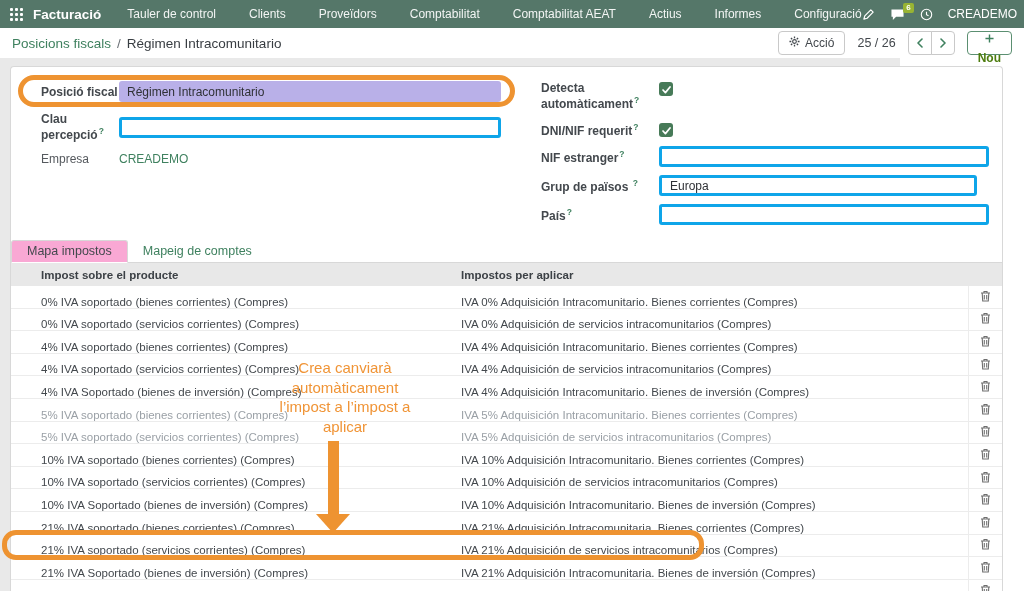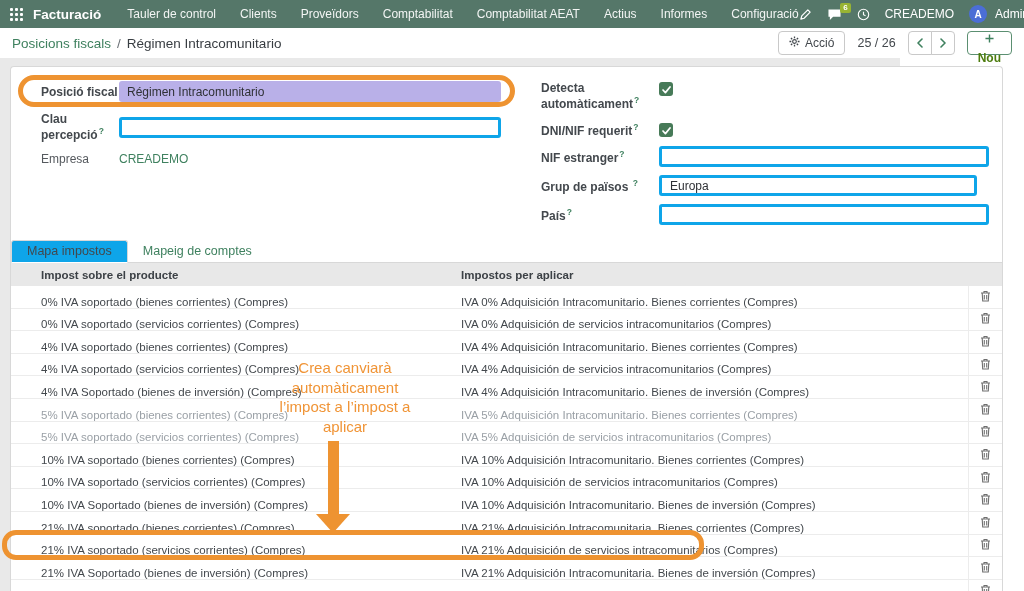--- a/index.html
+++ b/index.html
@@ -9,21 +9,21 @@
     font-family:"Liberation Sans", sans-serif; color:#43484d; background:#fff;
   }
   
   .topbar {
     position:absolute; left:0; top:0; width:1024px; height:28px;
     background:#557769; display:flex; align-items:center; padding:0 10px;
   }
   .apps-icon { width:13px; height:13px; display:grid; grid-template-columns:repeat(3,3px); grid-template-rows:repeat(3,3px); gap:2px; margin-right:10px; cursor:pointer; }
   .apps-icon span { background:#fff; border-radius:1px; width:3px; height:3px; }
   .app-name { color:#fff; font-size:13.5px; font-weight:bold; margin-right:26px; }
-  .topmenu { display:flex; gap:24px; }
+  .topmenu { display:flex; gap:33px; }
   .topmenu .mitem { color:rgba(255,255,255,.93); font-size:12px; cursor:pointer; white-space:nowrap; }
   .topbar-right { margin-left:auto; display:flex; align-items:center; gap:15px; }
   .tb-icon { position:relative; display:flex; align-items:center; cursor:pointer; }
   .badge {
     position:absolute; top:-5px; right:-9px; background:#98b433; color:#fff;
     font-size:8px; line-height:10px; padding:0 3px; border-radius:2px; font-weight:bold;
   }
   .company { color:#fff; font-size:12px; }
   .avatar { width:18px; height:18px; border-radius:50%; background:#4b6ed6; color:#fff;
     font-size:10px; font-weight:bold; display:flex; align-items:center; justify-content:center; }
@@ -73,21 +73,21 @@
   .finput.hl { background:#b9b0e8; border:none; }
   .link-green { color:#3f815f; font-size:12px; cursor:pointer; }
   .checkbox { width:14px; height:14px; background:#477a58; border-radius:3px;
     display:flex; align-items:center; justify-content:center; cursor:pointer; margin-top:1px; }
   .detecta-row { margin-bottom:7px; min-height:34px; }
   .grup-input { margin-right:12px; }
   
   .tabs { display:flex; height:22px; border-bottom:1px solid #d8d8d8; align-items:flex-end; }
   .tab { font-size:12.5px; padding:3px 15px 4px; cursor:pointer; }
   .tab.active {
-    background:#0ea5e9; border:1px solid #d8d8d8; border-bottom:1px solid #fff;
+    background:#f9a8d4; border:1px solid #d8d8d8; border-bottom:1px solid #fff;
     margin-bottom:-1px; border-radius:3px 3px 0 0; color:#43484d;
   }
   .tab.inactive { color:#3f815f; }
   
   .thead { display:flex; background:#e8e8e8; height:23px; align-items:center;
     font-size:11.5px; font-weight:bold; color:#3c4146; }
   .trow { display:flex; height:22.6px; align-items:flex-end; border-bottom:1px solid #ececec;
     font-size:11.5px; color:#43484d; cursor:pointer; }
   .c1 { width:450px; padding-left:30px; white-space:nowrap; overflow:hidden; }
   .c2 { flex:1; white-space:nowrap; overflow:hidden; }

